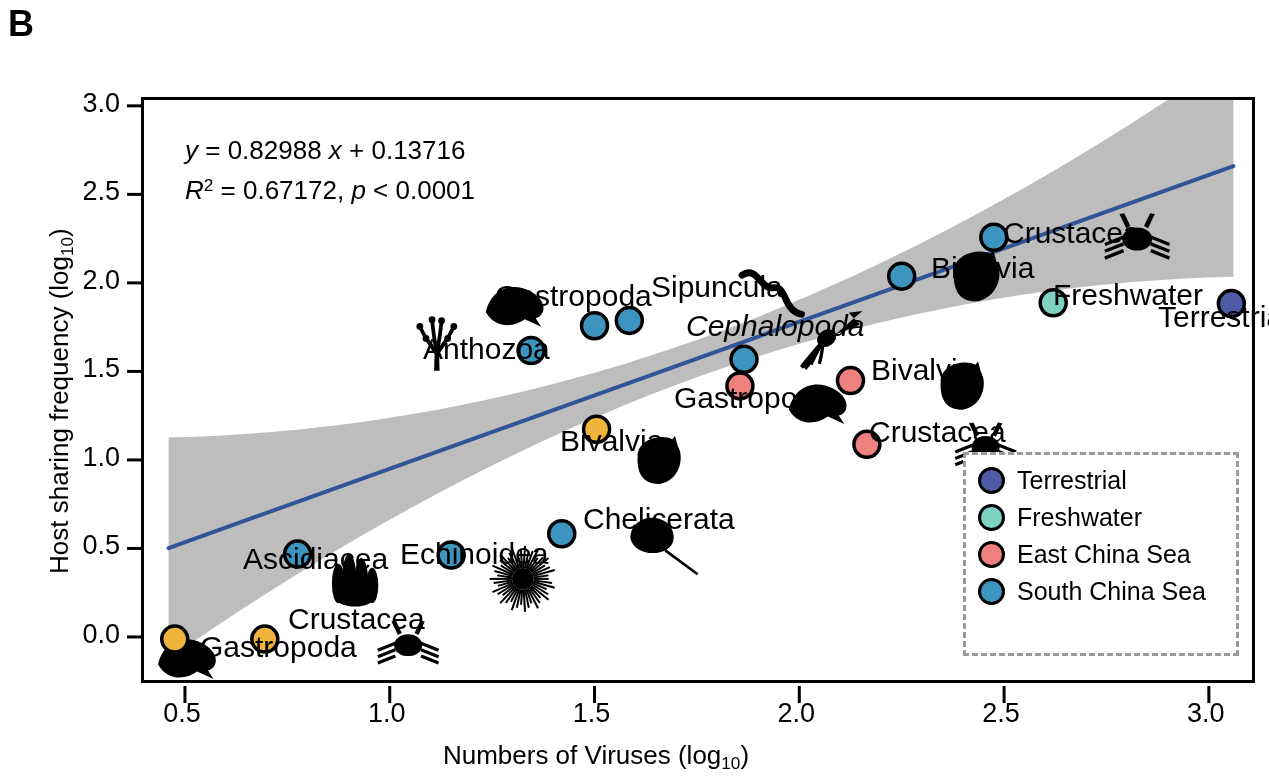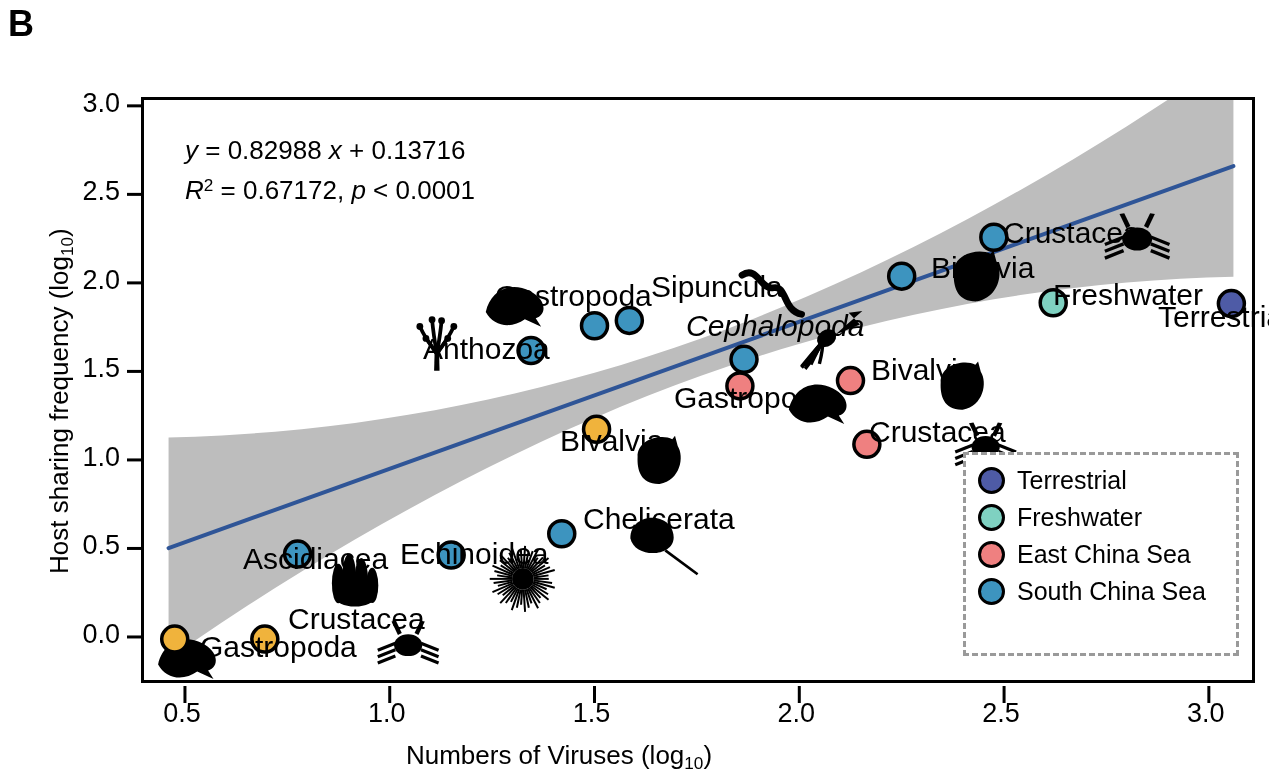--- a/index.html
+++ b/index.html
@@ -9,21 +9,21 @@
   
   #panel-label{position:absolute;left:8px;top:6px;font-size:36px;font-weight:bold;line-height:1;}
 
   
   #plot-frame{position:absolute;left:141px;top:97px;width:1114px;height:586px;
               border:3px solid #000;box-sizing:border-box;background:#fff;}
 
   #plot-svg{position:absolute;left:0;top:0;width:1114px;height:586px;}
 
   
-  #x-axis-title{position:absolute;left:0;top:740px;width:1118px;text-align:center;font-size:26px;}
+  #x-axis-title{position:absolute;left:0;top:740px;width:1118px;text-align:center;font-size:26px;padding-left:37px;}
   #y-axis-title{position:absolute;left:-232px;top:384px;width:586px;text-align:center;font-size:26px;
                 transform:rotate(-90deg);transform-origin:center center;}
   .sub{font-size:0.66em;vertical-align:-0.3em;}
   .sup{font-size:0.66em;vertical-align:0.45em;}
 
   
   .xtick-label{position:absolute;font-size:27px;text-align:center;width:90px;top:698px;}
   .ytick-label{position:absolute;font-size:27px;text-align:right;width:72px;left:48px;}
 
   

